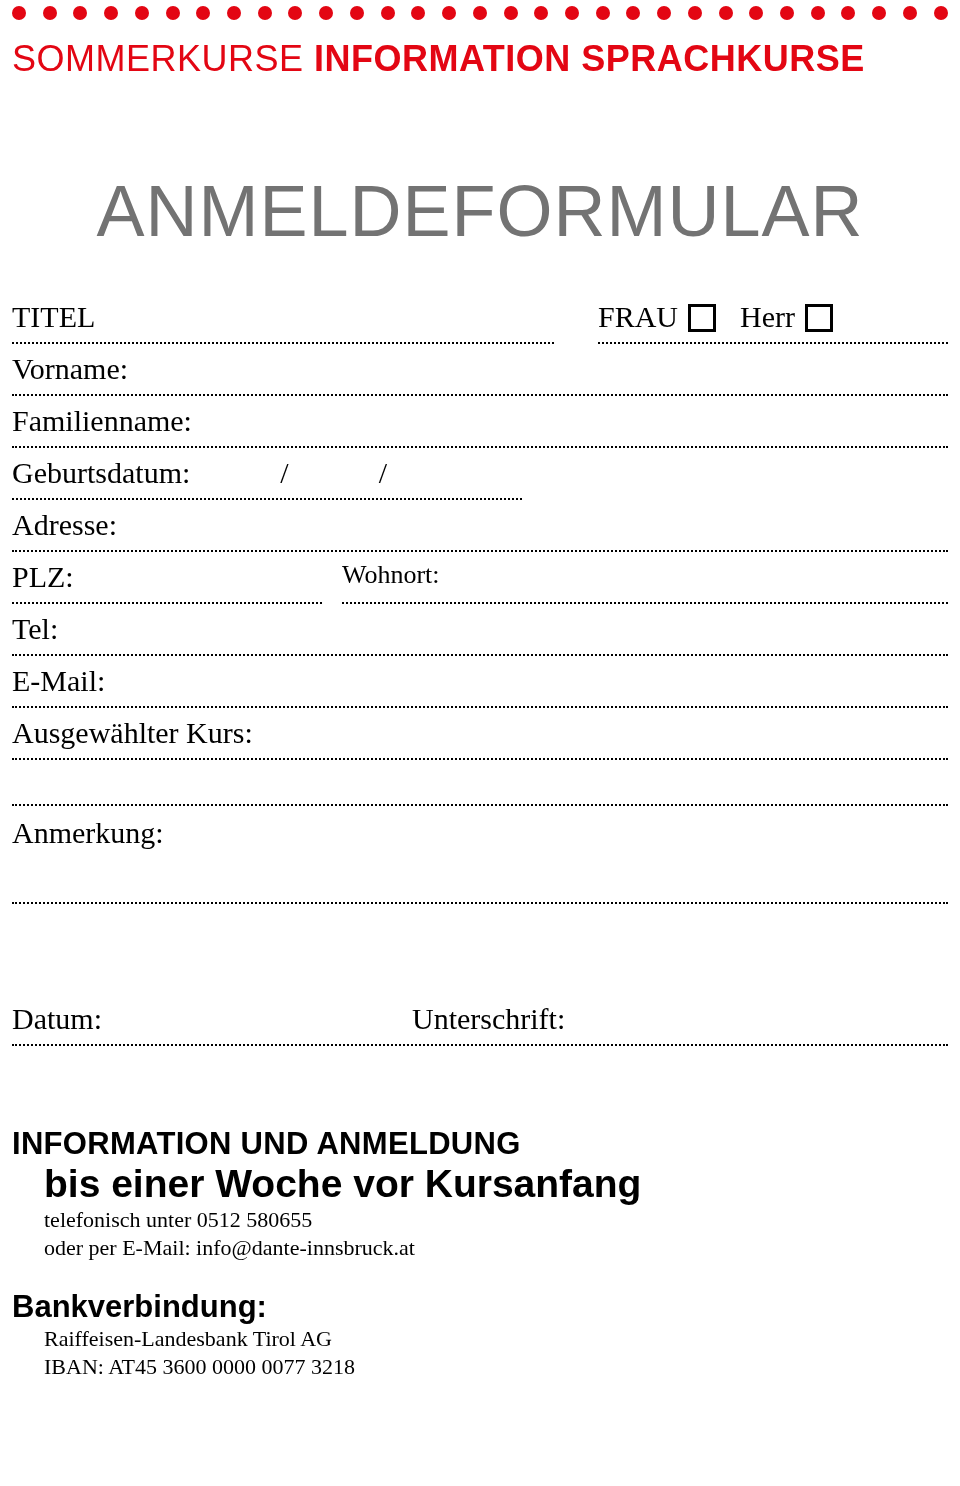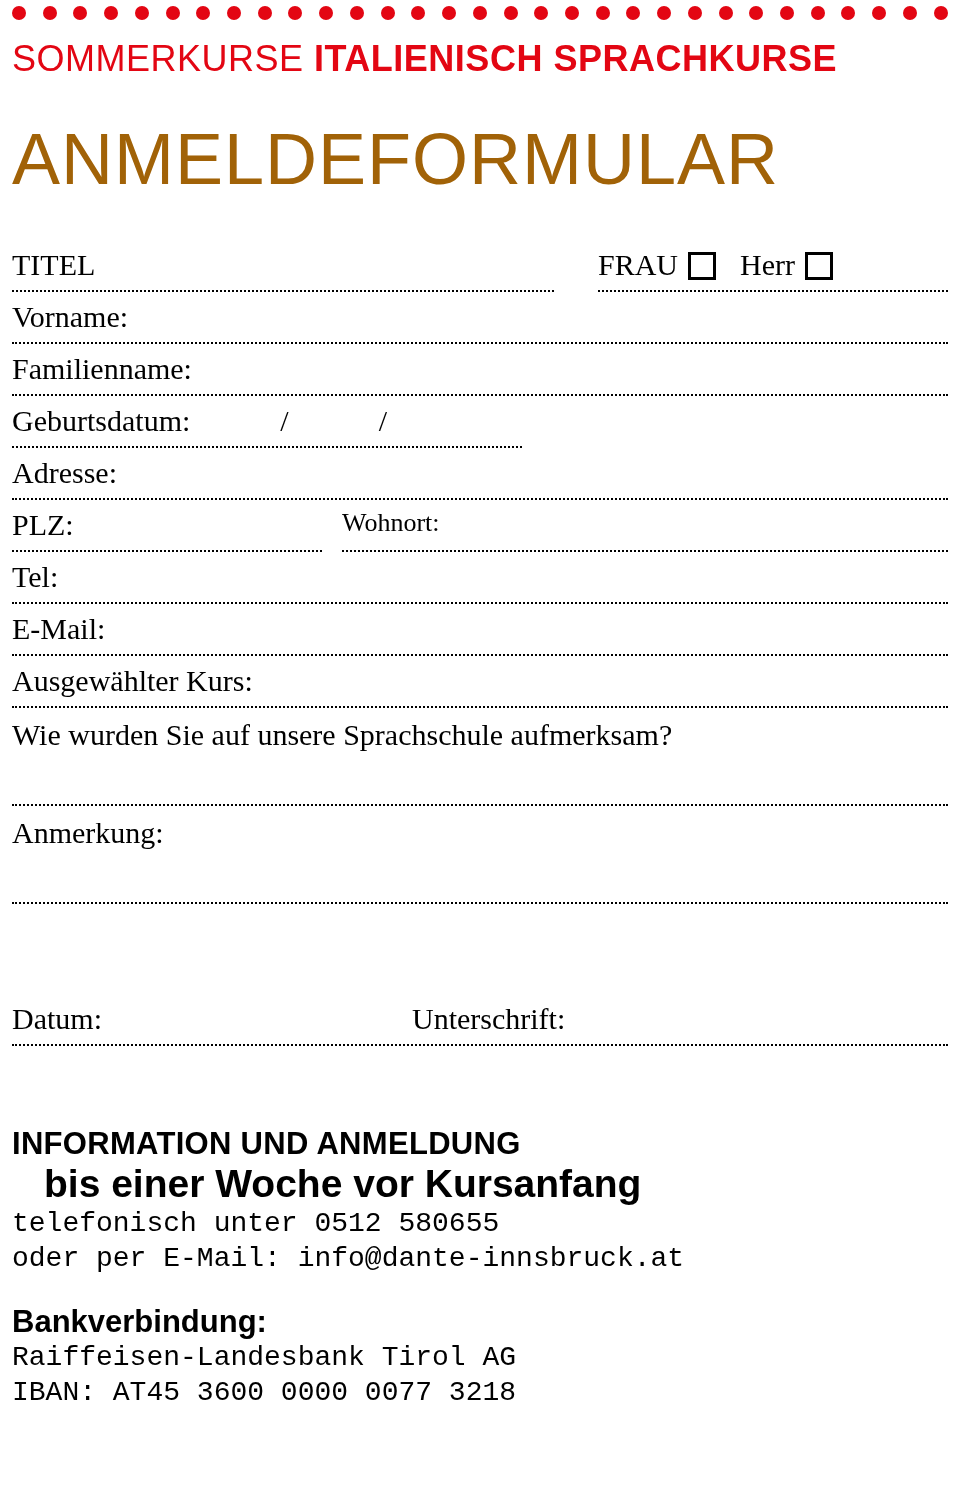--- a/index.html
+++ b/index.html
@@ -39,23 +39,24 @@
     font-weight: 300;
   }
   .header-title .bold {
     font-weight: 700;
   }
   .form-title {
     font-family: "Helvetica Neue", Helvetica, Arial, sans-serif;
     font-weight: 300;
     font-size: 72px;
     letter-spacing: 1px;
-    color: #a16207;
-    margin-top: 38px;
+    color: #737373;
+    margin-top: 90px;
     margin-bottom: 40px;
+    text-align: center;
   }
   .field-row {
     border-bottom: 2px dotted #000;
     padding: 8px 0 8px 0;
     font-family: Georgia, "Times New Roman", serif;
     font-size: 30px;
     color: #000;
     display: flex;
     align-items: flex-end;
     box-sizing: border-box;
@@ -133,23 +134,24 @@
     font-weight: 800;
     font-size: 31px;
     letter-spacing: 0.3px;
   }
   .info-sub {
     font-weight: 700;
     font-size: 39px;
     margin-left: 32px;
   }
   .info-body {
-    font-family: Liberation Mono, monospace;
-    font-size: 28px;
+    font-family: Liberation Serif, serif;
+    font-size: 22px;
     line-height: 1.25;
+    margin-left: 32px;
   }
   .bank-heading {
     font-family: "Helvetica Neue", Helvetica, Arial, sans-serif;
     font-weight: 800;
     font-size: 31px;
     margin-top: 28px;
   }
   .slash {
     padding: 0 10px;
   }
@@ -188,21 +190,21 @@
       <div class="dot"></div>
       <div class="dot"></div>
       <div class="dot"></div>
       <div class="dot"></div>
       <div class="dot"></div>
       <div class="dot"></div>
     </div>
 
   <div class="header-title">
     <span class="light">SOMMERKURSE</span>
-    <span class="bold">ITALIENISCH SPRACHKURSE</span>
+    <span class="bold">INFORMATION SPRACHKURSE</span>
   </div>
 
   <div class="form-title">ANMELDEFORMULAR</div>
 
   <div class="frau-herr-row">
     <div class="field-row" style="flex:1;">
       <span class="field-label">TITEL</span>
       <span class="input-slot"></span>
     </div>
     <div class="field-row" style="width:350px; gap:0;">
@@ -256,21 +258,20 @@
   <div class="field-row full">
     <span class="field-label">E-Mail:</span>
     <span class="input-slot"></span>
   </div>
 
   <div class="field-row full">
     <span class="field-label">Ausgewählter Kurs:</span>
     <span class="input-slot"></span>
   </div>
 
-  <div class="no-border-row">Wie wurden Sie auf unsere Sprachschule aufmerksam?</div>
   <div class="blank-row"></div>
 
   <div class="no-border-row">Anmerkung:</div>
   <div class="blank-row"></div>
 
   <div class="datum-row">
     <div class="datum">
       <span class="field-label">Datum:</span>
       <span class="input-slot"></span>
     </div>

